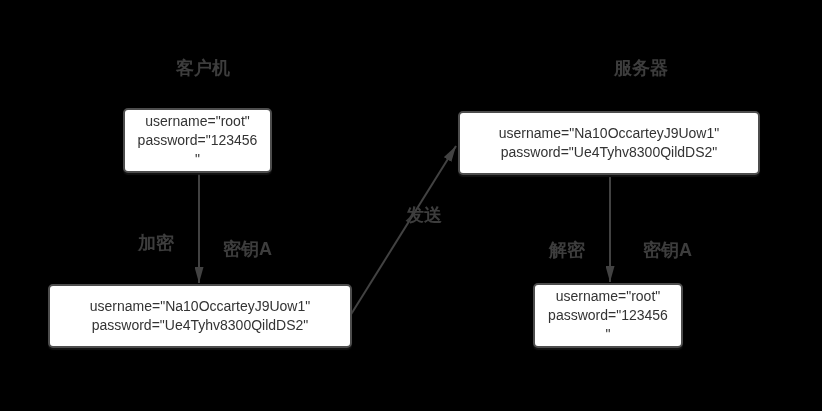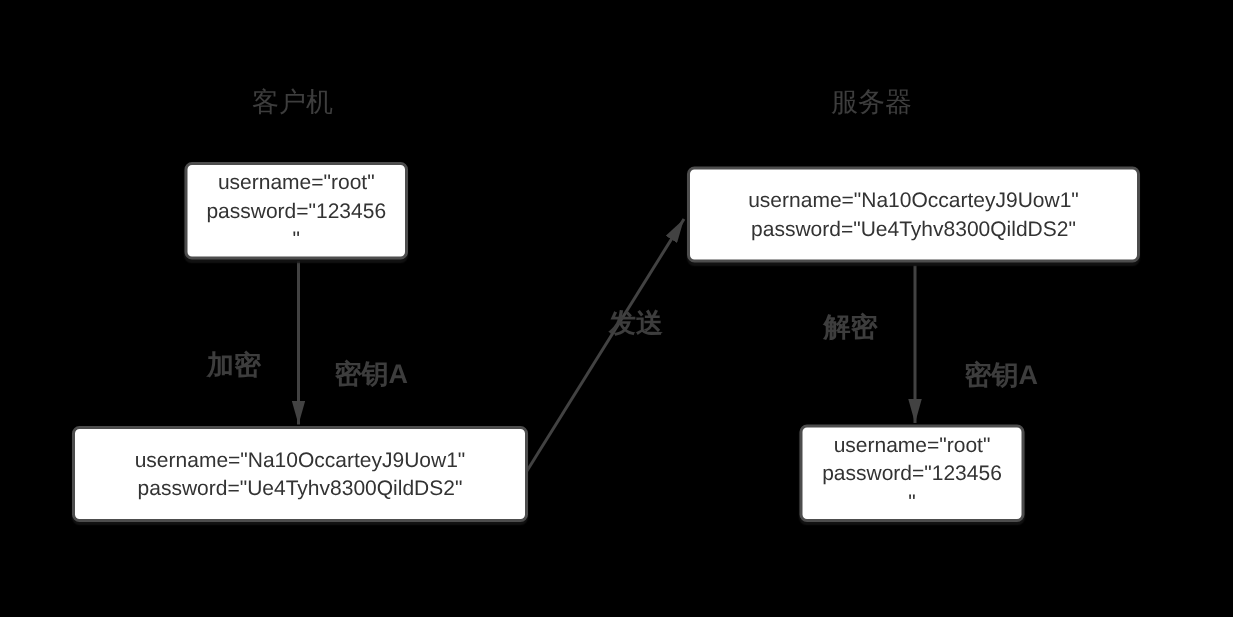--- a/index.html
+++ b/index.html
@@ -24,23 +24,23 @@
   .arrow-line {
     stroke: var(--line, #424242);
     stroke-width: 2;
   }
   .arrowhead-path {
     fill: var(--line, #424242);
   }
   .node-title {
     position: absolute;
     font-size: 18px;
-    font-weight: normal;
+    font-weight: bold;
     color: var(--label-text, #3d3d3d);
-    text-align: left;
+    text-align: right;
     white-space: nowrap;
     line-height: 20px;
   }
   .edge-label {
     position: absolute;
     font-size: 18px;
     font-weight: bold;
     color: var(--label-text, #3d3d3d);
     white-space: nowrap;
     line-height: 20px;
@@ -76,21 +76,21 @@
         <path class="arrowhead-path" d="M0,0 L16,4.5 L0,9 Z"></path>
       </marker>
     </defs>
     <line class="arrow-line" x1="199" y1="174" x2="199" y2="283" marker-end="url(#ah)"></line>
     <line class="arrow-line" x1="350" y1="316" x2="456" y2="146" marker-end="url(#ah)"></line>
     <line class="arrow-line" x1="610" y1="177" x2="610" y2="282" marker-end="url(#ah)"></line>
   </svg>
 
   <div class="node-title" style="left:168px; top:58px; width:62px;">客户机</div>
 
-  <div class="node-title" style="left:554px; top:58px; width:62px;">服务器</div>
+  <div class="node-title" style="left:606px; top:58px; width:62px;">服务器</div>
 
   <div class="box" style="left:123px; top:108px; width:149px; height:65px;">
     <div class="box-line">username="root"</div>
     <div class="box-line">password="123456</div>
     <div class="box-line">"</div>
   </div>
 
   <div class="box" style="left:458px; top:111px; width:302px; height:64px;">
     <div class="box-line">username="Na10OccarteyJ9Uow1"</div>
     <div class="box-line">password="Ue4Tyhv8300QildDS2"</div>
@@ -106,17 +106,17 @@
     <div class="box-line">password="123456</div>
     <div class="box-line">"</div>
   </div>
 
   <div class="edge-label" style="left:138px; top:222px;margin-top:11px;">加密</div>
 
   <div class="edge-label" style="left:223px; top:239px;">密钥A</div>
 
   <div class="edge-label" style="left:366px; top:205px;margin-left:40px;">发送</div>
 
-  <div class="edge-label" style="left:549px; top:208px;">解密</div>
+  <div class="edge-label" style="left:549px; top:240px;">解密</div>
 
   <div class="edge-label" style="left:643px; top:240px;">密钥A</div>
 
 </div>
 
 </body></html>

